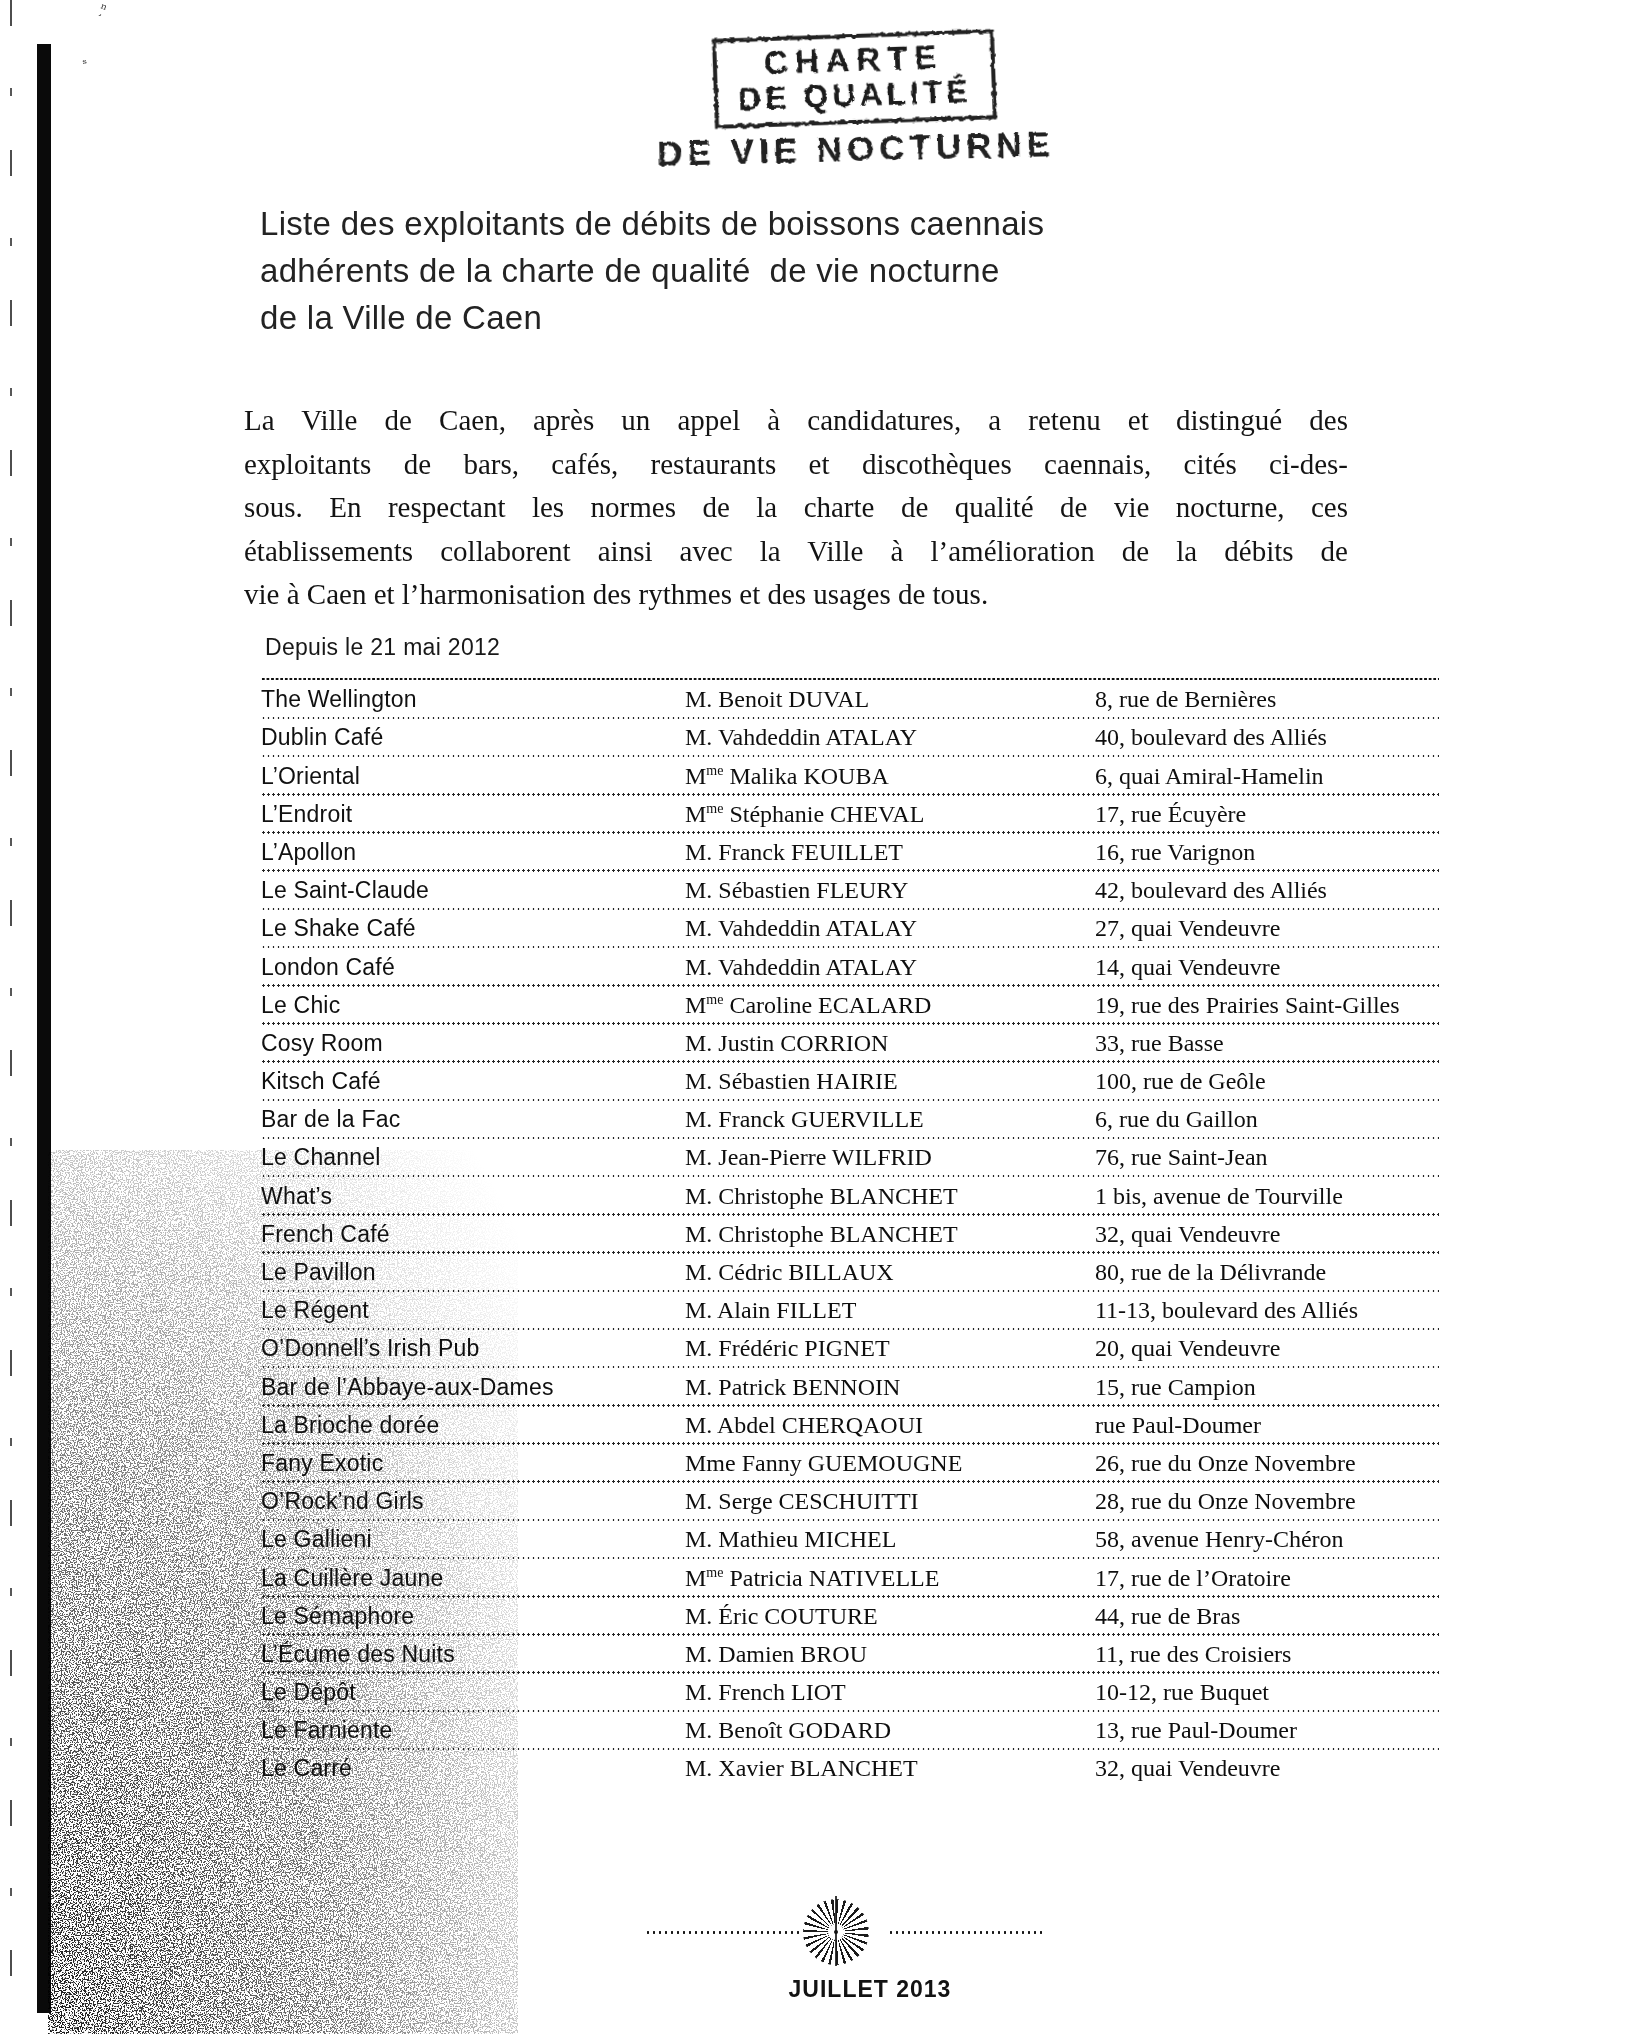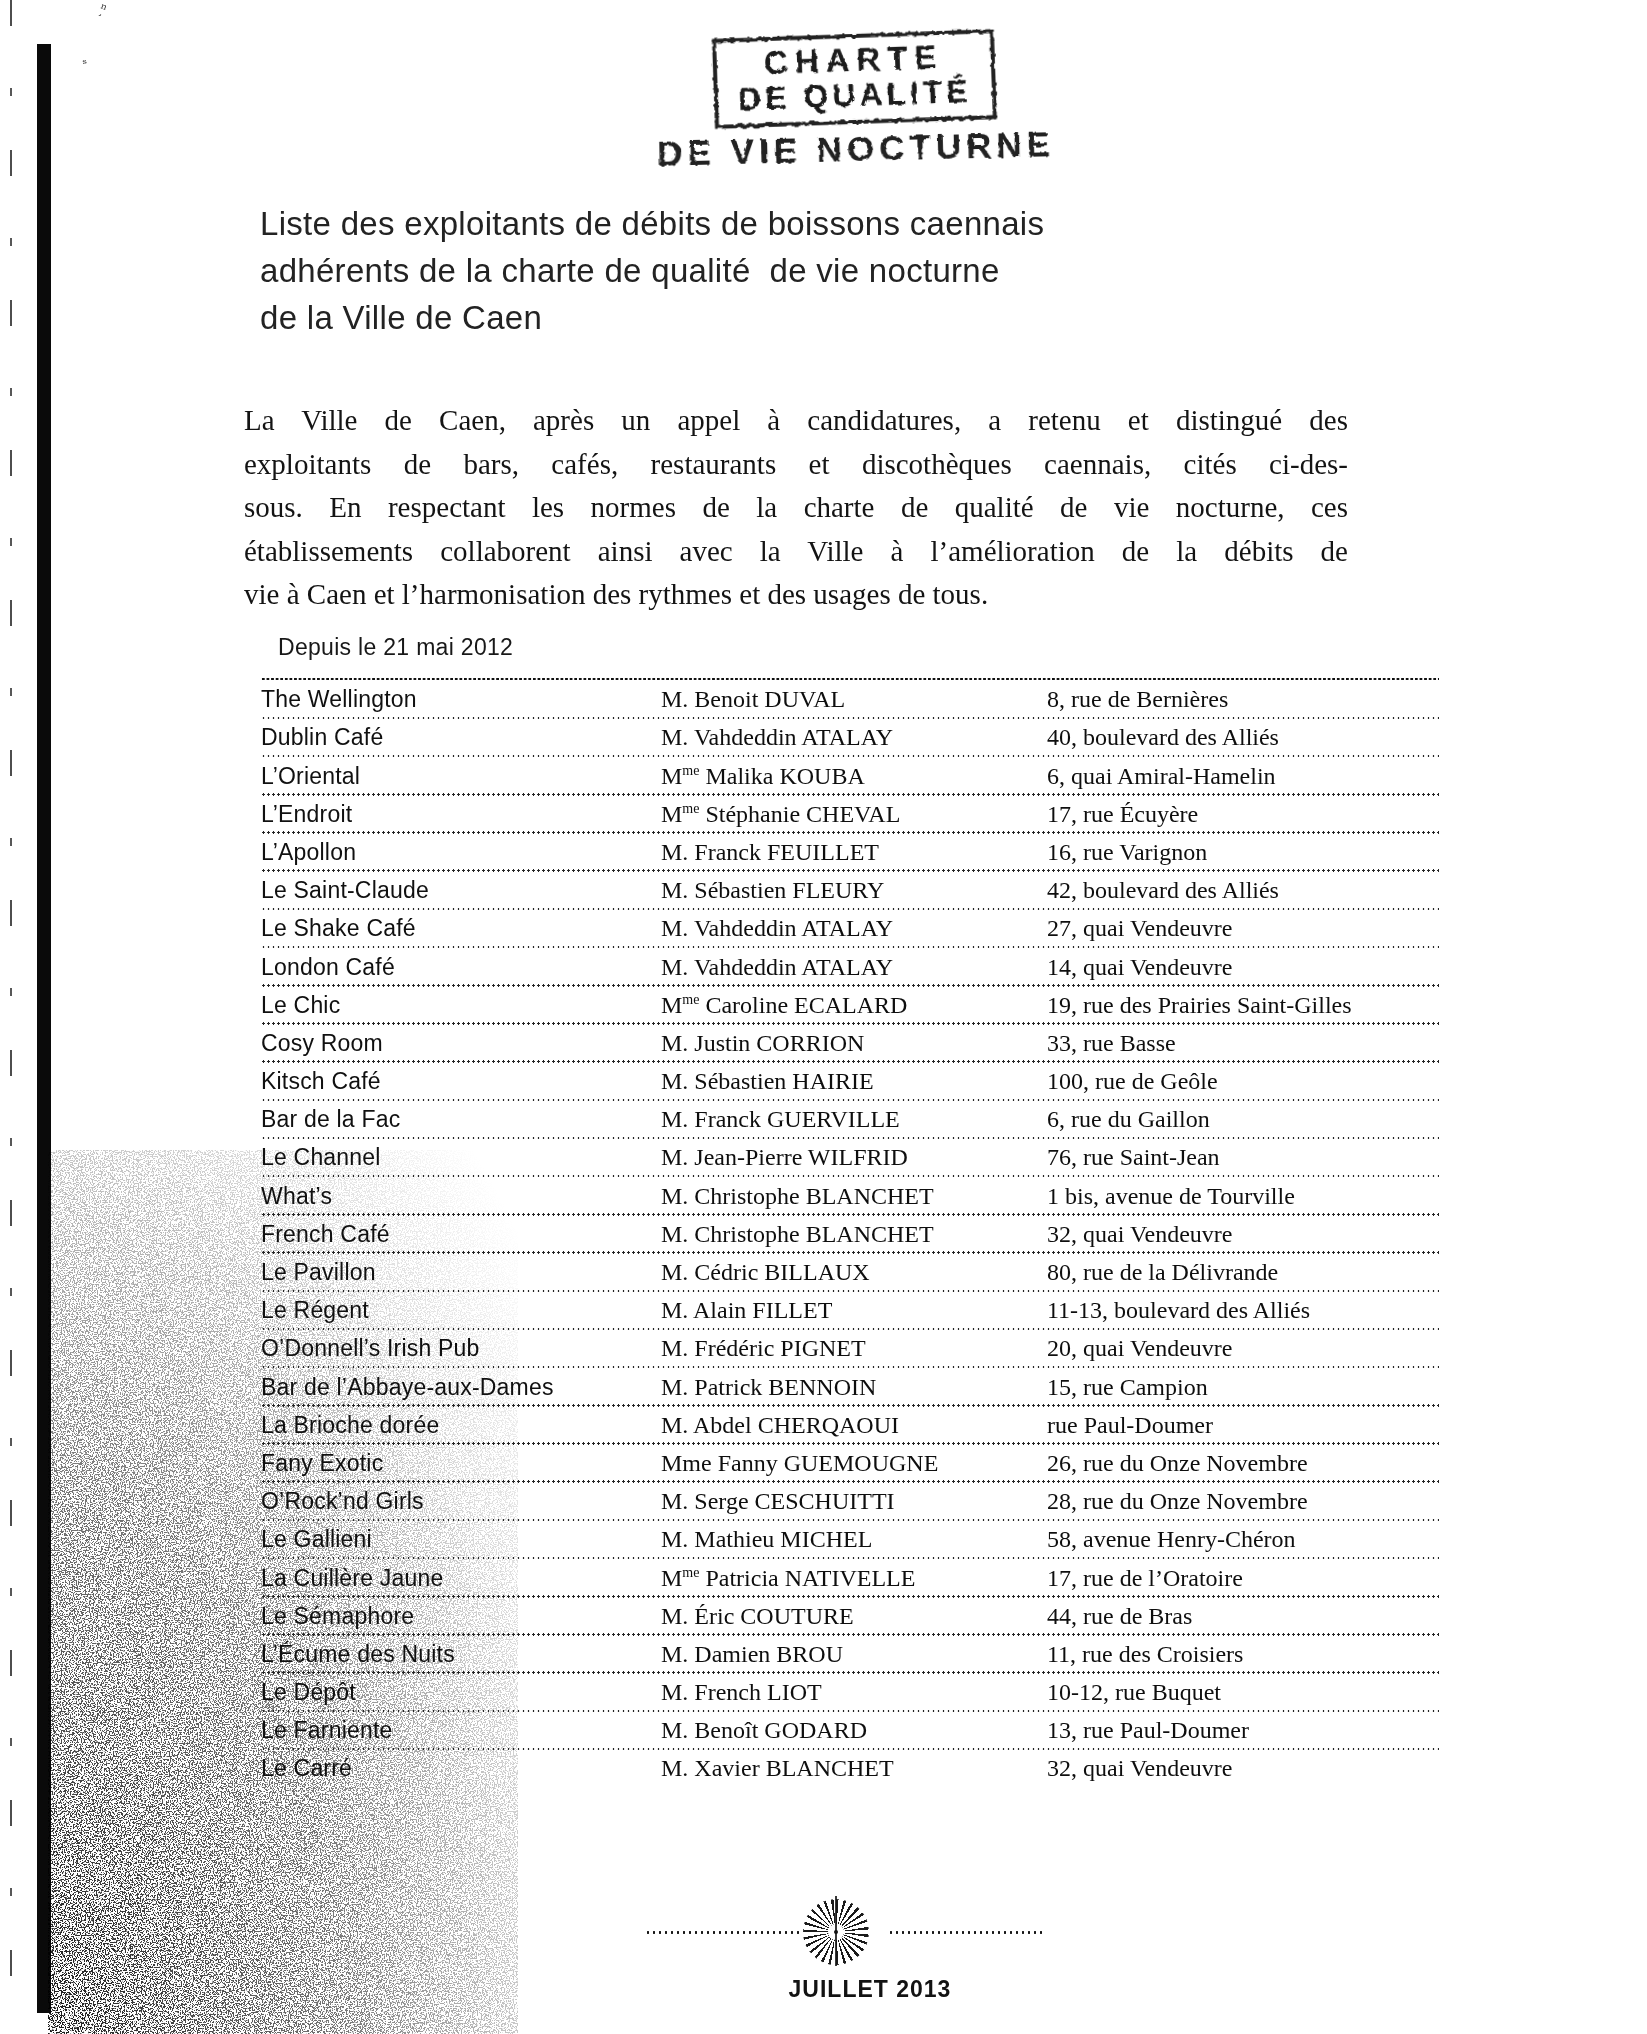--- a/index.html
+++ b/index.html
@@ -48,34 +48,34 @@
   .doc-title .tl{white-space:pre;}
   .intro{
     position:absolute;left:244px;top:399px;width:1104px;
     font-family:"Liberation Serif",serif;
     font-size:29px;line-height:43.5px;color:#141414;
   }
   .intro .ln{text-align:justify;text-align-last:justify;}
   .intro .ln.last{text-align:justify;text-align-last:left;}
   
   .since{
-    position:absolute;left:278px;top:634px;
+    position:absolute;left:265px;top:634px;
     font-size:23px;color:#181818;letter-spacing:.3px;
   }
   .toprule{
     position:absolute;left:261px;top:677px;width:1178px;height:4px;
     background-image:radial-gradient(circle,#101010 1.2px,transparent 1.4px);
     background-size:4.6px 4px;background-repeat:repeat-x;
   }
   .etable{position:absolute;left:261px;top:681px;width:1178px;}
   .t-row{
     display:grid;grid-template-columns:400px 386px 392px;
     height:38.2px;align-items:end;padding-bottom:6px;box-sizing:border-box;
     background-image:radial-gradient(circle,#242424 1px,transparent 1.2px);
-    background-size:5px 2.5px;background-repeat:repeat-x;background-position:0 100%;
+    background-size:5px 2.5px;background-repeat:repeat-x;background-position:0 100%;gap:24px;
   }
   .t-row:last-child{background-image:none;}
   .c-name{font-family:"Liberation Sans",sans-serif;font-size:23px;color:#101010;letter-spacing:.2px;}
   .c-person,.c-addr{font-family:"Liberation Serif",serif;font-size:24px;color:#0e0e0e;}
   .c-person sup{font-size:14px;line-height:0;text-align:center;}
   
   .fdots{
     position:absolute;top:1931px;height:3px;width:158px;
     background-image:radial-gradient(circle,#151515 1.1px,transparent 1.3px);
     background-size:6px 3px;background-repeat:repeat-x;

